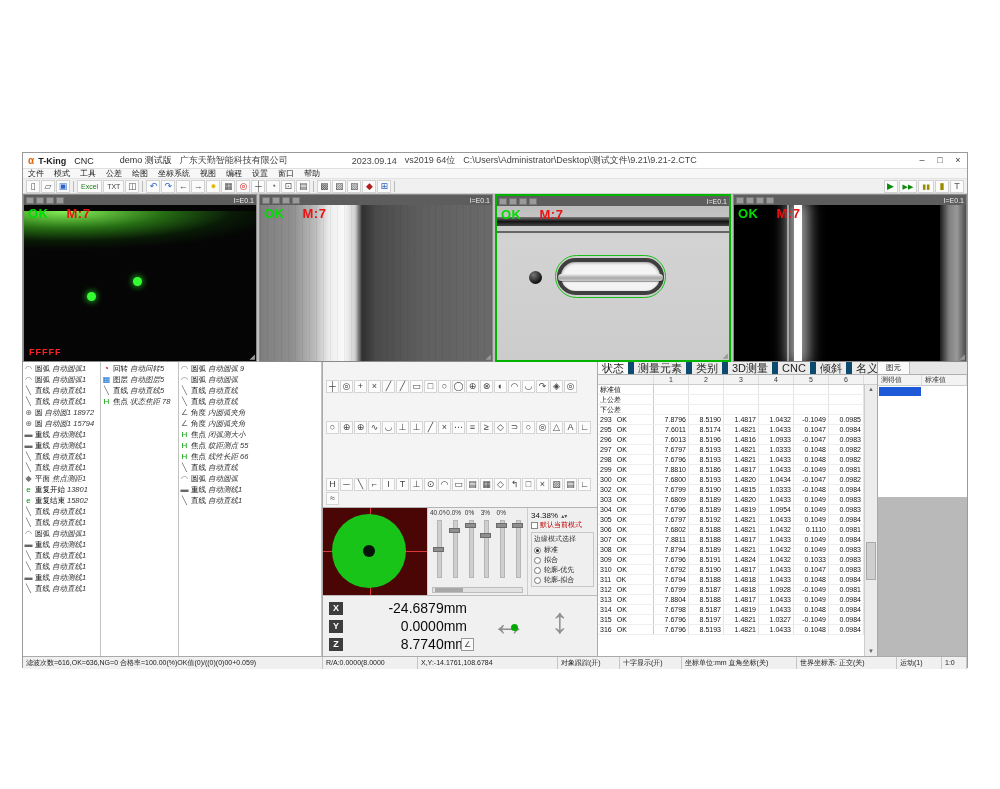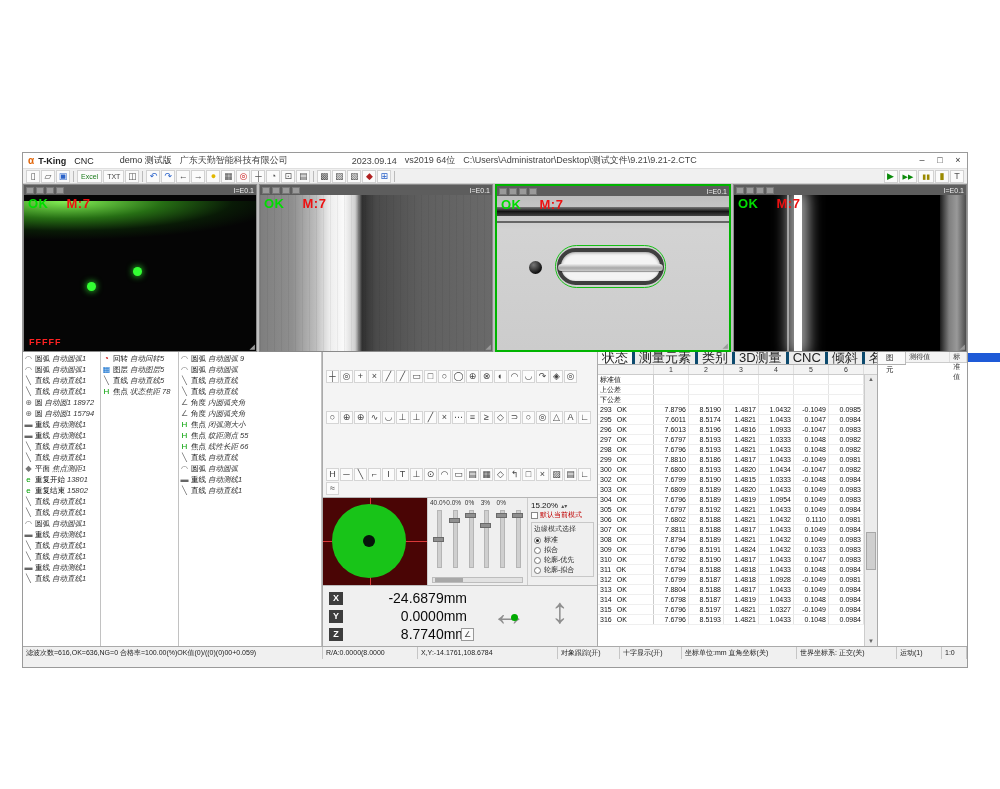--- a/index.html
+++ b/index.html
@@ -119,37 +119,37 @@
   .axval { width:118px; text-align:right; font-size:14px; color:#0a0a0a; }
   .arrow { position:absolute; color:#8f8f8f; font-weight:bold; }
   .ah { left:168px; top:6px; font-size:36px; }
   .av { left:228px; top:4px; font-size:36px; }
   .gdot { position:absolute; left:188px; top:28px; width:7px; height:7px; border-radius:50%; background:#00aa00; }
   .anglebtn { position:absolute; left:138px; bottom:5px; width:13px; height:13px; border:1px solid #999; background:#fafafa; text-align:center; line-height:12px; font-size:8px; color:#444; }
 
   
   .table { width:280px; display:flex; flex-direction:column; background:#fff; border-right:1px solid #aaa; }
   .tabs { height:13px; display:flex; background:#e6e6e6; border-bottom:1px solid #b0b0b0; overflow:hidden; white-space:nowrap; }
-  .tab { padding:0 4px; border-right:3px solid #0c4a6e; line-height:12px; font-size:13px; color:#222; background:#ececec; flex:none; }
+  .tab { padding:0 4px; border-right:6px solid #0c4a6e; line-height:12px; font-size:11px; color:#222; background:#ececec; flex:none; }
   .tab.active { background:#fafafa; }
   .colnums { height:10px; display:flex; background:#f3f3f3; border-bottom:1px solid #ccc; font-size:7px; color:#333; }
   .cn { width:35px; text-align:center; border-right:1px solid #ddd; line-height:9px; }
   .cn.first { width:56px; }
   .twrap { flex:1; display:flex; overflow:hidden; }
   .tbody { flex:1; overflow:hidden; }
   .trow { display:flex; height:10px; border-bottom:1px solid #efefef; font-size:7px; color:#111; }
   .lc { width:56px; display:flex; gap:5px; padding-left:2px; border-right:1px solid #ccc; line-height:9px; }
   .vc { width:35px; text-align:right; padding-right:2px; border-right:1px solid #e4e4e4; line-height:9px; }
   .vscroll { width:13px; background:#ececec; border-left:1px solid #ccc; position:relative; font-size:6px; color:#666; text-align:center; flex:none; }
   .varr { position:absolute; top:0; left:0; right:0; height:9px; line-height:9px; }
   .varr.vb { top:auto; bottom:0; }
   .vthumb { position:absolute; left:1px; right:1px; top:58%; height:38px; background:#cfcfcf; border:1px solid #a8a8a8; }
 
   
-  .rpanel { flex:1; display:flex; flex-direction:row; background:#fff;justify-content:center; }
+  .rpanel { flex:1; display:flex; flex-direction:column; background:#fff;justify-content:center; }
   .rp-tab { height:13px; background:#e6e6e6; border-bottom:1px solid #b0b0b0; display:flex; }
   .rtab { padding:0 8px; line-height:12px; font-size:7.5px; background:#fafafa; border-right:1px solid #bdbdbd; }
   .rp-cols { height:11px; display:flex; background:#f3f3f3; border-bottom:1px solid #ccc; font-size:7px; color:#333; }
   .rc { padding-left:3px; line-height:10px; border-right:1px solid #ddd; }
   .rc1 { width:44px; } .rc2 { flex:1; }
   .rp-white { height:112px; background:#fff; border-bottom:1px solid #bbb; position:relative; }
   .rp-blue { position:absolute; left:1px; top:1px; width:42px; height:9px; background:#1e5ad7; }
   .rp-gray { flex:1; background:#b9b9b9; }
 
   
@@ -173,20 +173,33 @@
     <span class="tt dim date">2023.09.14</span>
     <span class="tt dim">vs2019 64位</span>
     <span class="tt dim">C:\Users\Administrator\Desktop\测试文件\9.21\9.21-2.CTC</span>
     <span class="winbtns">
       <span class="wb">–</span>
       <span class="wb">□</span>
       <span class="wb">×</span>
     </span>
   </div>
 
+  <div class="menubar" id="menubar">
+        <span class="mi">文件</span>
+        <span class="mi">模式</span>
+        <span class="mi">工具</span>
+        <span class="mi">公差</span>
+        <span class="mi">绘图</span>
+        <span class="mi">坐标系统</span>
+        <span class="mi">视图</span>
+        <span class="mi">编程</span>
+        <span class="mi">设置</span>
+        <span class="mi">窗口</span>
+        <span class="mi">帮助</span>
+      </div>
   <div class="toolbar" id="toolbar">
         <span class="tbtn">▯</span>
         <span class="tbtn">▱</span>
         <span class="tbtn" style="color: rgb(42, 98, 201);">▣</span>
         <span class="tsep"></span>
         <span class="tbtn wide" style="color: rgb(26, 122, 26);">Excel</span>
         <span class="tbtn wide" style="color: rgb(68, 68, 68);">TXT</span>
         <span class="tbtn">◫</span>
         <span class="tsep"></span>
         <span class="tbtn" style="color: rgb(42, 98, 201);">↶</span>
@@ -594,21 +607,21 @@
                 <span class="track">
                   <span class="thumb" style="top: 8%;"></span>
                 </span>
               </div>
           <div class="hbar">
                 <div class="hthumb"></div>
               </div>
         </div>
         <div class="opts">
           <div class="zrow">
-            <span class="zval">15.20%</span>
+            <span class="zval">34.38%</span>
             <span class="spin">▴▾</span>
           </div>
           <label class="chk">
             <span class="cbox"></span>
             <span>默认当前模式</span>
           </label>
           <div class="mbox">
             <div class="mtitle">边缘模式选择</div>
             <div id="modes">
                   <div class="mrow">

